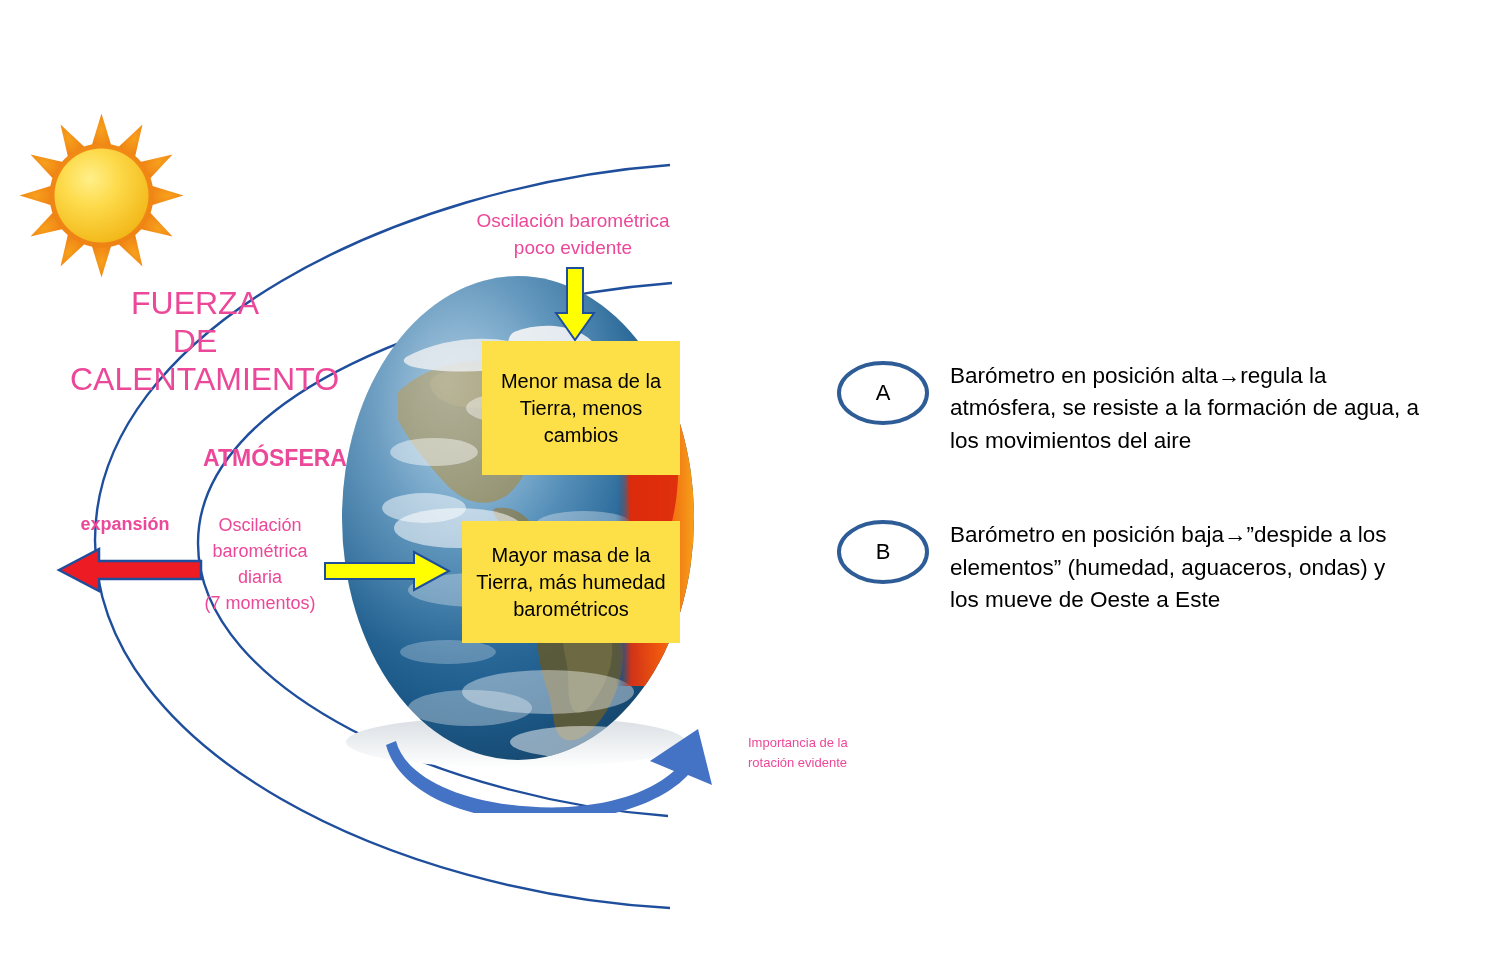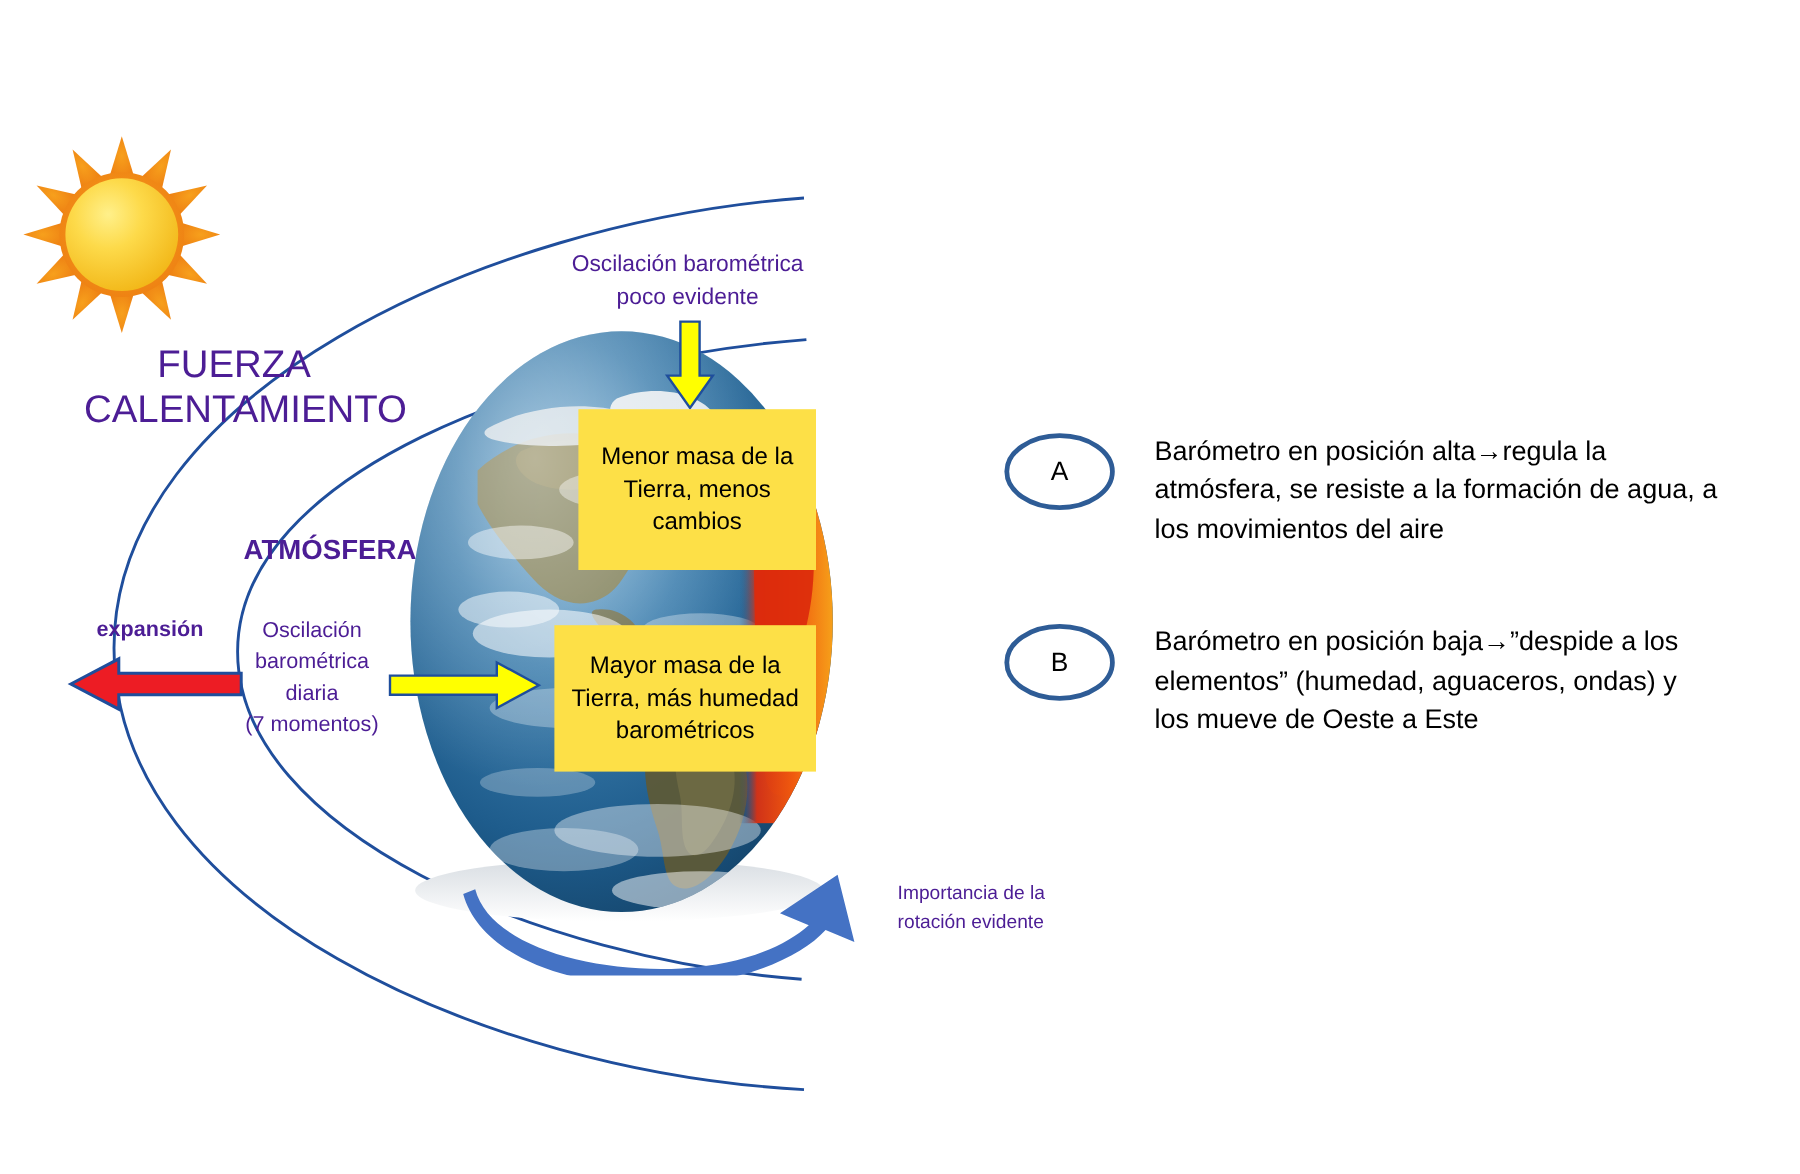--- a/index.html
+++ b/index.html
@@ -20,21 +20,21 @@
   .abs { position: absolute; }
 
   
   #sun-wrap { left: 14px; top: 108px; width: 175px; height: 175px; }
 
   
   #arcs { left: 0; top: 0; width: 1500px; height: 978px; pointer-events: none; }
 
   
   .lbl {
-    color: #4c1d95;
+    color: #ec4899;
     line-height: 1.18;
   }
   #fuerza-label {
     left: 70px; top: 285px; width: 250px;
     text-align: center;
     font-size: 32px;
     font-family: "Liberation Sans", sans-serif;
   }
   #atmosfera-label {
     left: 150px; top: 445px; width: 250px;
@@ -56,21 +56,21 @@
     line-height: 1.45;
   }
   #oscilacion-poco-label {
     left: 448px; top: 208px; width: 250px;
     text-align: center;
     font-size: 19px;
     line-height: 1.4;
   }
   #rotacion-label {
     left: 748px; top: 733px; width: 200px;
-    font-size: 16px;
+    font-size: 13px;
     line-height: 1.5;
   }
 
   
   #earth {
     left: 338px; top: 272px;
     width: 360px; height: 500px;
   }
 
   
@@ -96,21 +96,21 @@
     position: relative;
   }
   .legend-badge .badge-letter {
     position: absolute;
     left: 0; top: 0; width: 94px; height: 66px;
     display: flex; align-items: center; justify-content: center;
     font-size: 22px; color: #000;
     font-family: "Liberation Sans", sans-serif;
   }
   .legend-text {
-    margin-left: 32px;
+    margin-left: 20px;
     font-size: 22.5px;
     line-height: 1.44;
     color: #000;
     width: 470px;
   }
 </style>
 </head>
 <body>
 
 <div id="page">
@@ -175,20 +175,21 @@
             </g>
         </g>
         <circle r="52" fill="url(#sunRay)"></circle>
         <circle r="47" fill="url(#sunCore)"></circle>
       </g>
     </svg>
   </div>
 
   <div id="fuerza-label" class="abs lbl">
     <div>FUERZA</div>
+    <div>DE</div>
     <div>CALENTAMIENTO</div>
   </div>
 
   <div id="atmosfera-label" class="abs lbl">ATMÓSFERA</div>
 
   <div id="expansion-label" class="abs lbl">expansión</div>
 
   <div class="abs" style="left:55px; top:545px; width:150px; height:50px;">
     <svg viewBox="0 0 150 50" width="150" height="50">
       <polygon points="4,25 44,4 44,16 146,16 146,34 44,34 44,46" fill="#ED1C24" stroke="#1F4E9C" stroke-width="2.5" stroke-linejoin="miter"></polygon>

